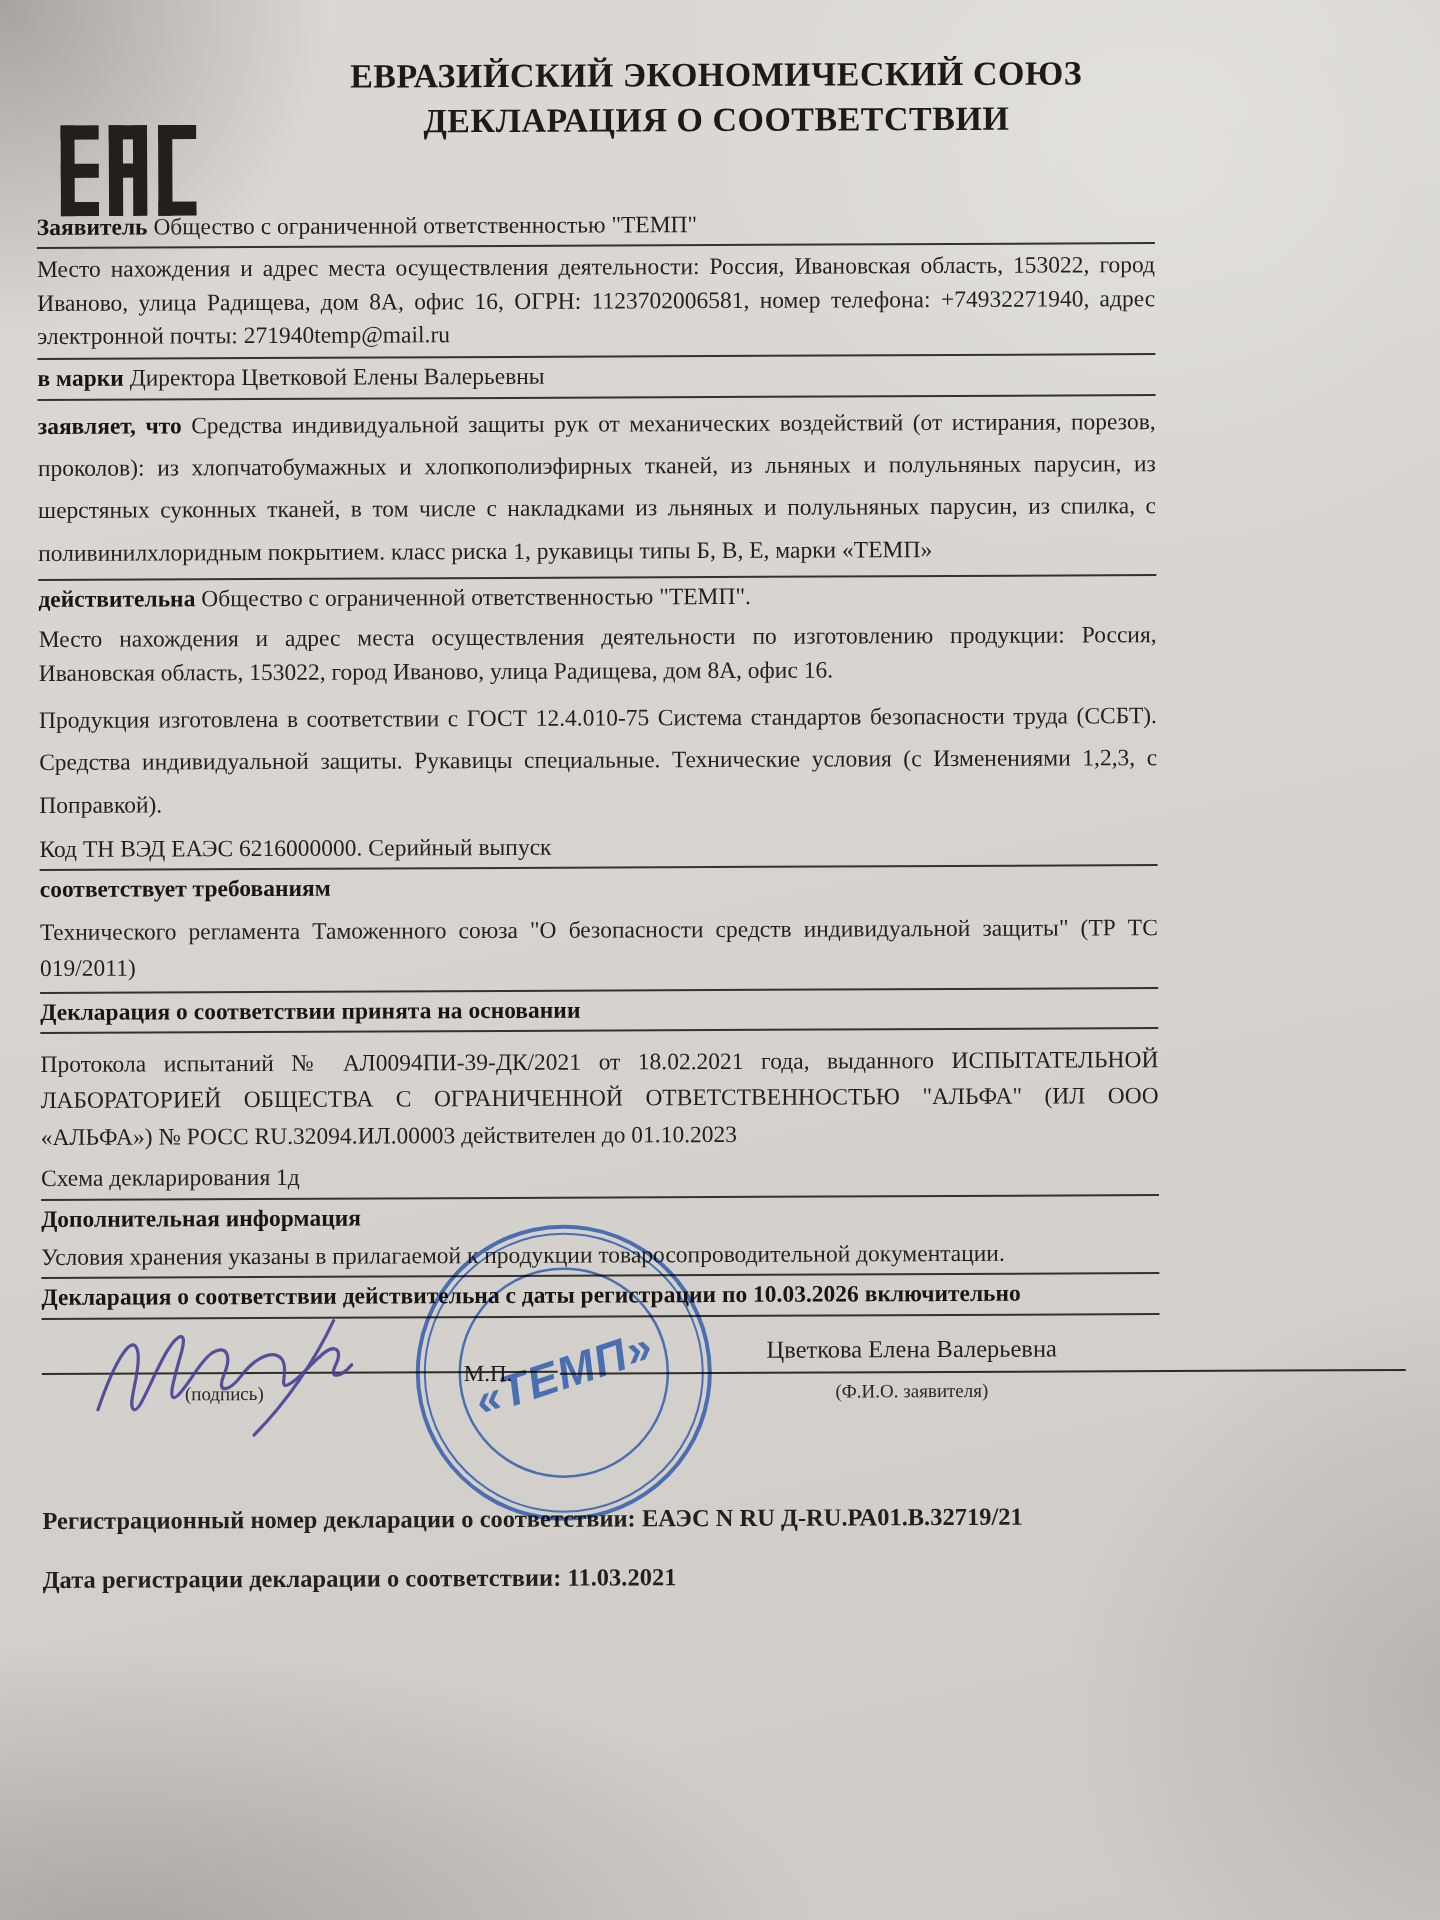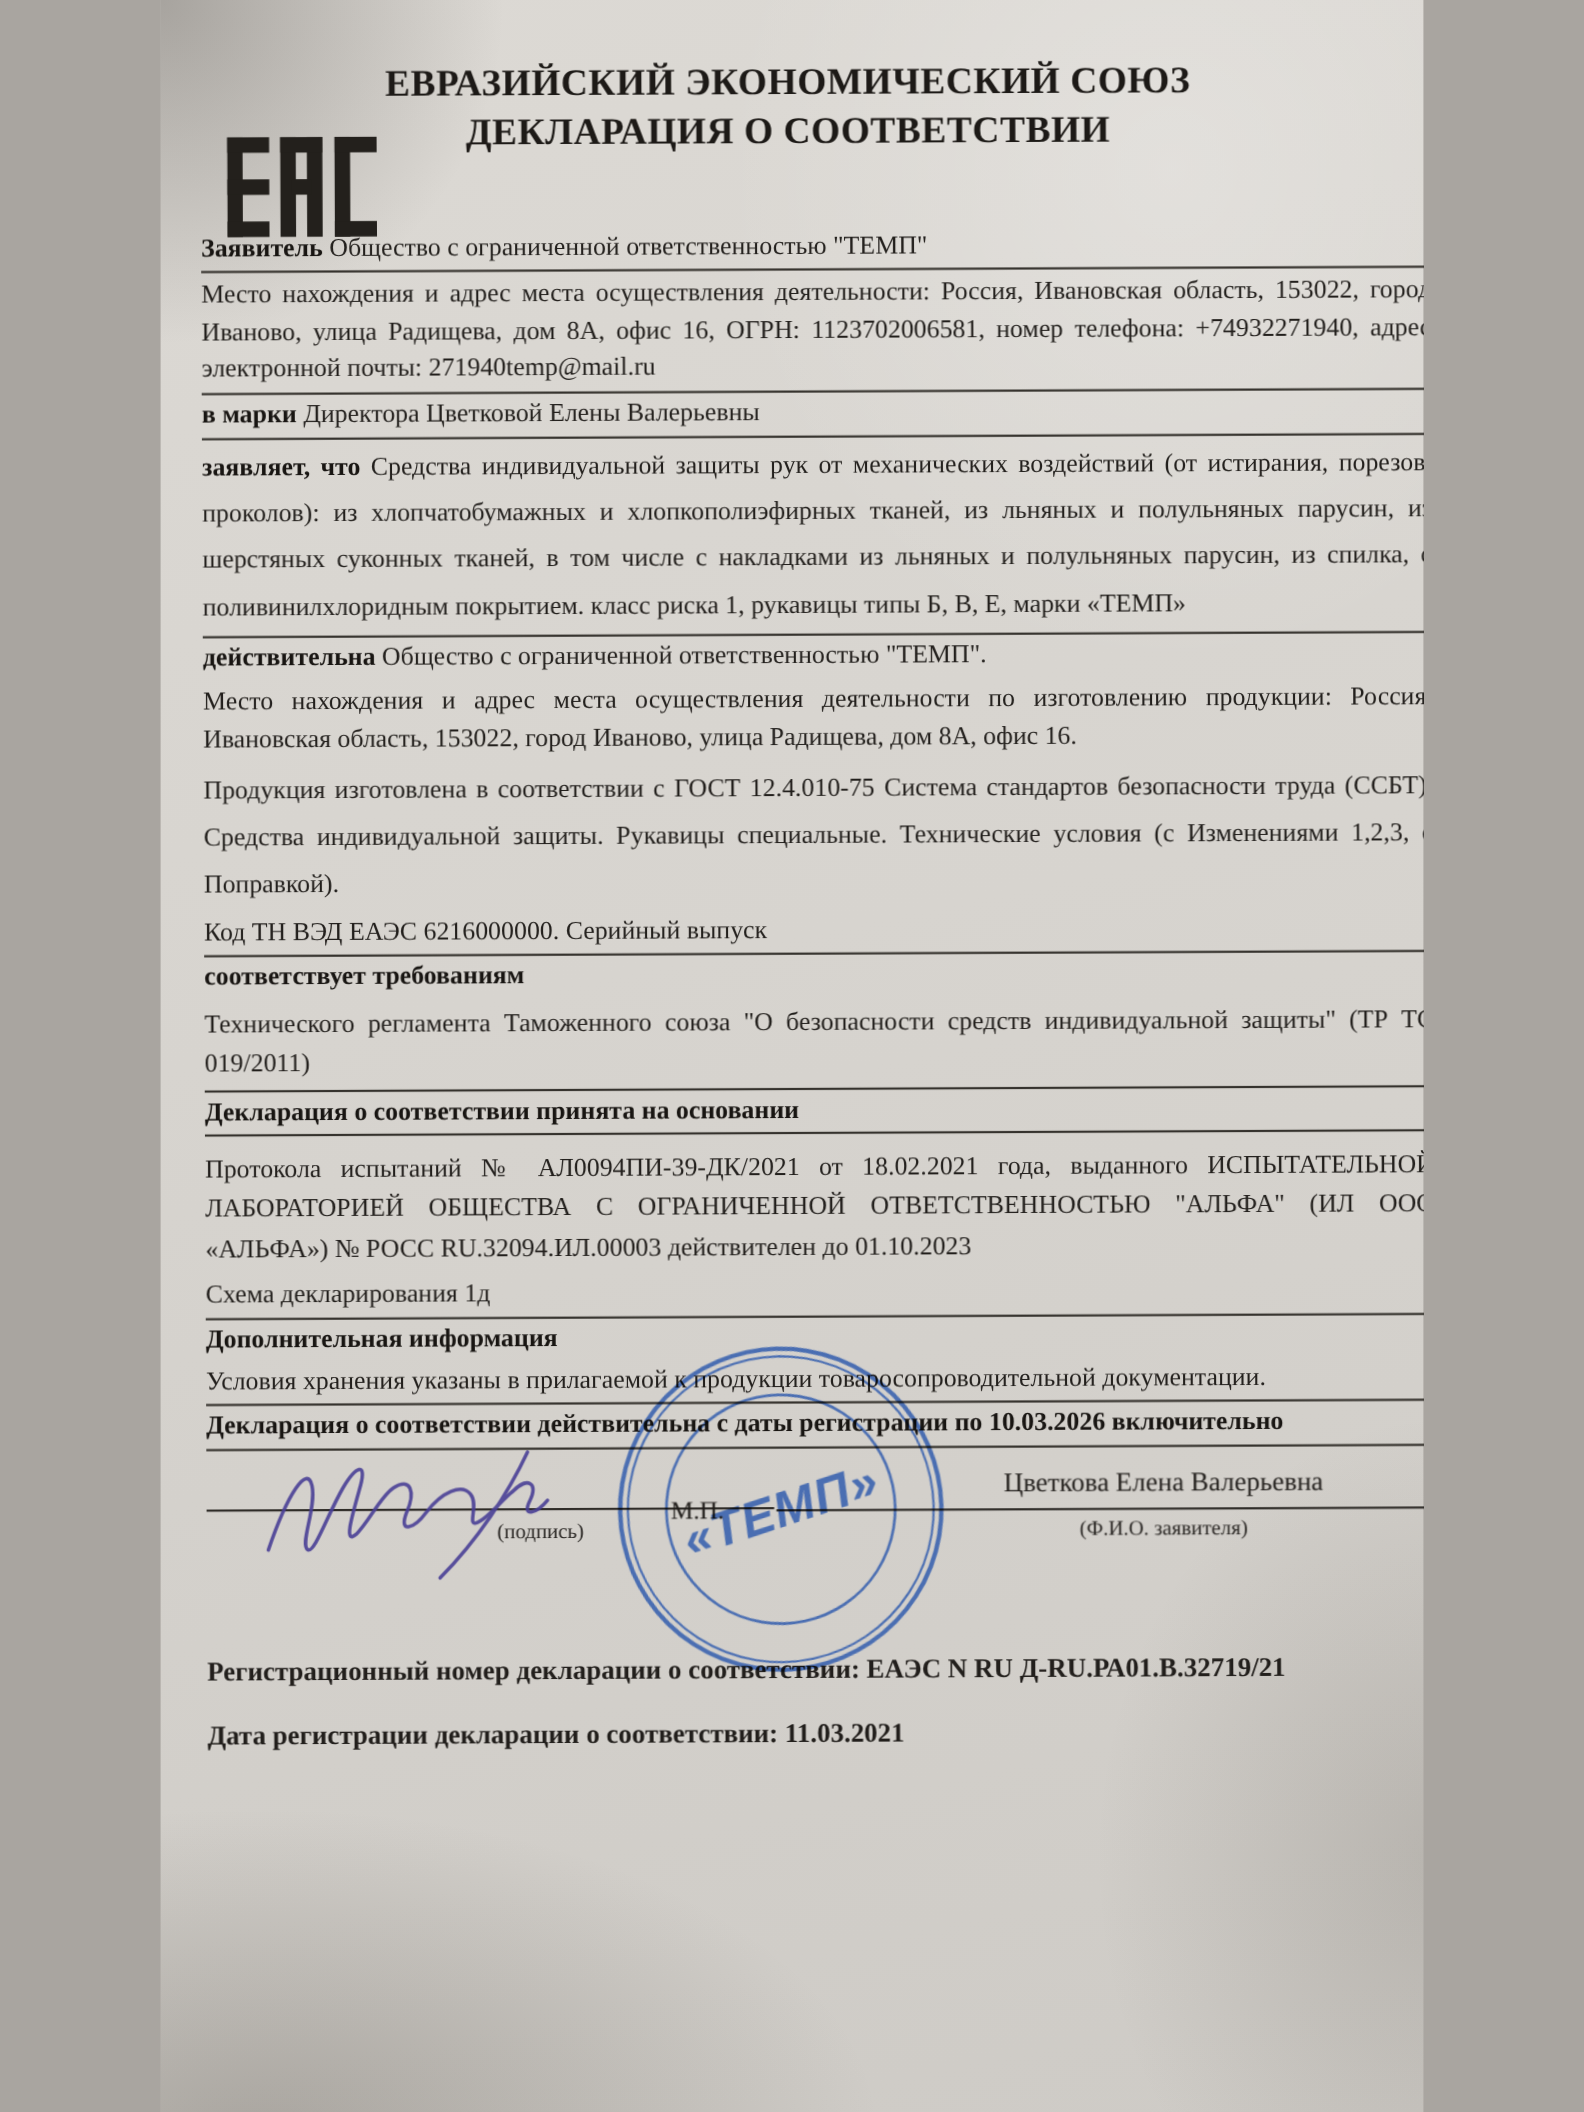--- a/index.html
+++ b/index.html
@@ -1,18 +1,18 @@
 <!DOCTYPE html>
 <html><head>
 <meta charset="utf-8">
 <style>
   html,body{margin:0;padding:0;background:#a9a5a0;}
   .page{
     position:relative;
-    width:1148px;height:1920px;
+    width:1440px;height:1920px;
     margin:0 auto;
     overflow:hidden;
     color:#221f1c;
     font-family:"Liberation Serif","DejaVu Serif",serif;
     background:
       radial-gradient(circle at 0% 0%, rgba(45,40,35,.30), transparent 14%),
       radial-gradient(ellipse 70% 22% at 8% 101%, rgba(70,64,56,.28), transparent 70%),
       radial-gradient(ellipse 40% 30% at 102% 88%, rgba(70,64,56,.18), transparent 70%),
       radial-gradient(ellipse 60% 40% at 80% 8%, rgba(255,255,255,.22), transparent 60%),
       linear-gradient(168deg,#dcd9d4 0%,#d7d4cf 45%,#cecbc6 100%);
@@ -27,21 +27,21 @@
   .rule.thin{border-top-width:2px;}
   b{color:#181512;}
   .para{margin:0;padding:4px 0 5px 0;text-align:justify;}
   .loose{line-height:1.8;}
   .mid{line-height:1.55;}
   .mt-first{margin-top:64px;}
   .sig-area{position:relative;height:178px;overflow:visible;}
   .sig-line{position:absolute;height:0;border-top:2.2px solid #2f2c28;}
   .sig-line.left{left:0;top:53px;width:516px;}
   .sig-line.right{left:518px;top:55px;width:846px;}
-  .caption{position:absolute;font-size:19px;color:#2a2724;text-align:right;}
+  .caption{position:absolute;font-size:19px;color:#2a2724;text-align:left;}
   .caption.podpis{left:143px;top:62px;width:200px;}
   .fio-wrap{position:absolute;left:540px;top:16px;width:660px;text-align:center;}
   .fio-name{font-size:24.5px;}
   .fio-cap{font-size:19px;margin-top:12px;color:#2a2724;}
   .mp{position:absolute;left:422px;top:40px;font-size:23px;color:#1f1c19;z-index:2;}
   .signature-svg{position:absolute;left:40px;top:-6px;width:330px;height:150px;z-index:3;}
   .stamp{
     position:absolute;left:372px;top:-95px;width:300px;height:300px;
     color:#3f66b0;opacity:.93;mix-blend-mode:multiply;z-index:4;
     transform:rotate(-12deg);

